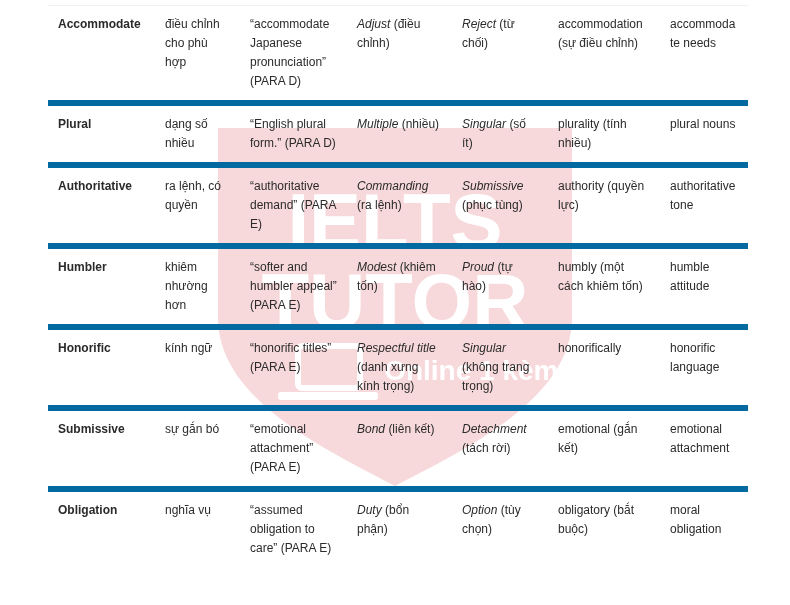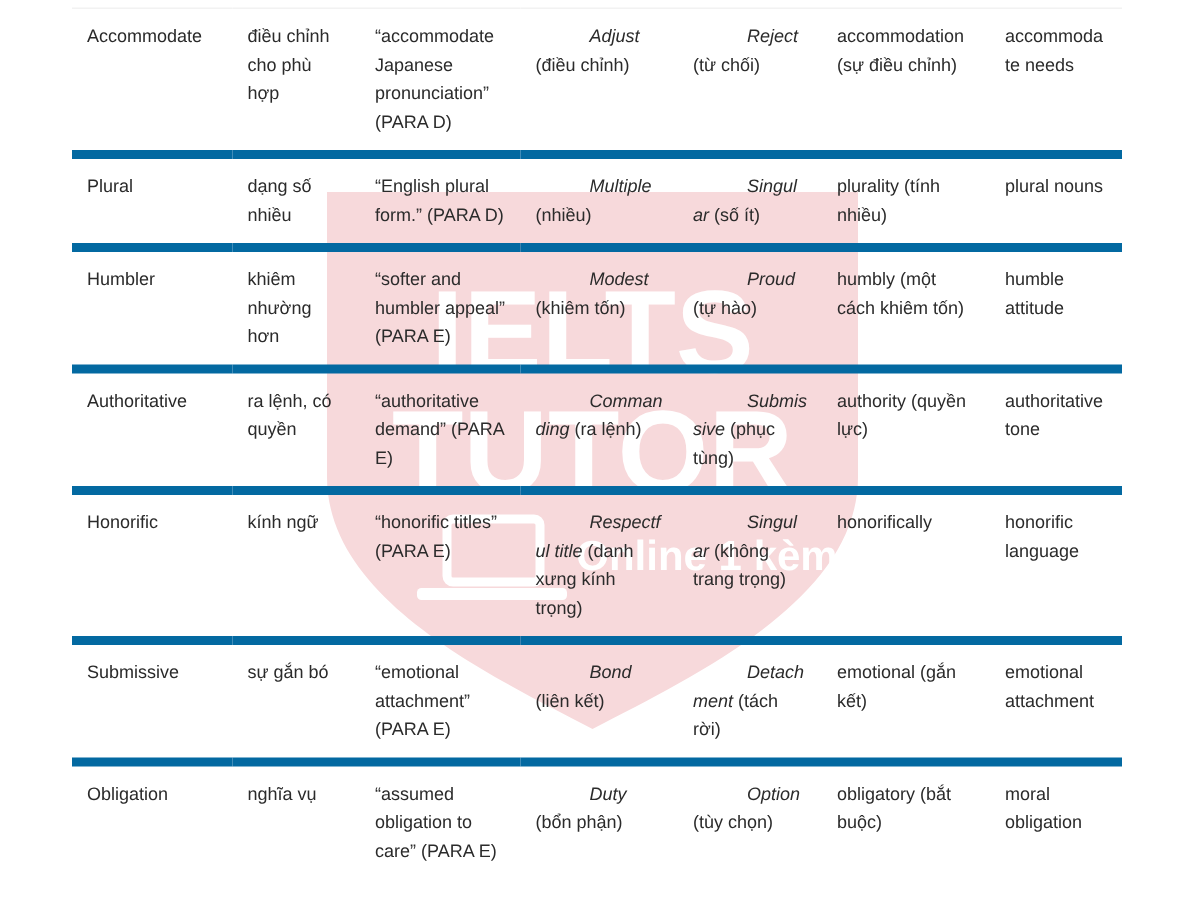--- a/index.html
+++ b/index.html
@@ -16,23 +16,23 @@
   table.vocab {
     position: absolute; left: 48px; top: 5px; width: 700px;
     border-collapse: collapse; z-index: 1; table-layout: fixed;
     font-size: 12px; line-height: 19px;
   }
   table.vocab td {
     vertical-align: top; padding: 9px 10px 9px 10px;
     border-top: 6px solid #0369a1; word-wrap: break-word;
   }
   table.vocab tr:first-child td { border-top: 1px solid #f2f2f2; }
-  td.word { font-weight: normal; color: #2a2a2a; }
+  td.word { font-weight: bold; color: #2a2a2a; }
   td.example .para { font-weight: normal; }
-  em { font-style: italic; margin-left: 36px; }
+  em { font-style: italic; }
   col.c1 { width: 107px; } col.c2 { width: 85px; } col.c3 { width: 107px; }
   col.c4 { width: 105px; } col.c5 { width: 96px; } col.c6 { width: 112px; }
   col.c7 { width: 88px; }
 </style>
 </head>
 <body>
 
 <div class="watermark">
   <svg viewBox="0 0 354 358" xmlns="http://www.w3.org/2000/svg">
     <path d="M0 0 H354 V190 C354 270 250 320 177 358 C104 320 0 270 0 190 Z" fill="#f7d9db"></path>
@@ -69,36 +69,36 @@
     <tr>
       <td class="word">Plural</td>
       <td>dạng số nhiều</td>
       <td class="example"><span>“English plural form.”</span> <span class="para">(PARA D)</span></td>
       <td><em>Multiple</em> <span>(nhiều)</span></td>
       <td><em>Singular</em> <span>(số ít)</span></td>
       <td>plurality (tính nhiều)</td>
       <td>plural nouns</td>
     </tr>
     <tr>
+      <td class="word">Authoritative</td>
+      <td>ra lệnh, có quyền</td>
+      <td class="example"><span>“authoritative demand”</span> <span class="para">(PARA E)</span></td>
+      <td><em>Commanding</em> <span>(ra lệnh)</span></td>
+      <td><em>Submissive</em> <span>(phục tùng)</span></td>
+      <td>authority (quyền lực)</td>
+      <td>authoritative tone</td>
+    </tr>
+    <tr>
       <td class="word">Humbler</td>
       <td>khiêm nhường hơn</td>
       <td class="example"><span>“softer and humbler appeal”</span> <span class="para">(PARA E)</span></td>
       <td><em>Modest</em> <span>(khiêm tốn)</span></td>
       <td><em>Proud</em> <span>(tự hào)</span></td>
       <td>humbly (một cách khiêm tốn)</td>
       <td>humble attitude</td>
-    </tr>
-    <tr>
-      <td class="word">Authoritative</td>
-      <td>ra lệnh, có quyền</td>
-      <td class="example"><span>“authoritative demand”</span> <span class="para">(PARA E)</span></td>
-      <td><em>Commanding</em> <span>(ra lệnh)</span></td>
-      <td><em>Submissive</em> <span>(phục tùng)</span></td>
-      <td>authority (quyền lực)</td>
-      <td>authoritative tone</td>
     </tr>
     <tr>
       <td class="word">Honorific</td>
       <td>kính ngữ</td>
       <td class="example"><span>“honorific titles”</span> <span class="para">(PARA E)</span></td>
       <td><em>Respectful title</em> <span>(danh xưng kính trọng)</span></td>
       <td><em>Singular</em> <span>(không trang trọng)</span></td>
       <td>honorifically</td>
       <td>honorific language</td>
     </tr>

